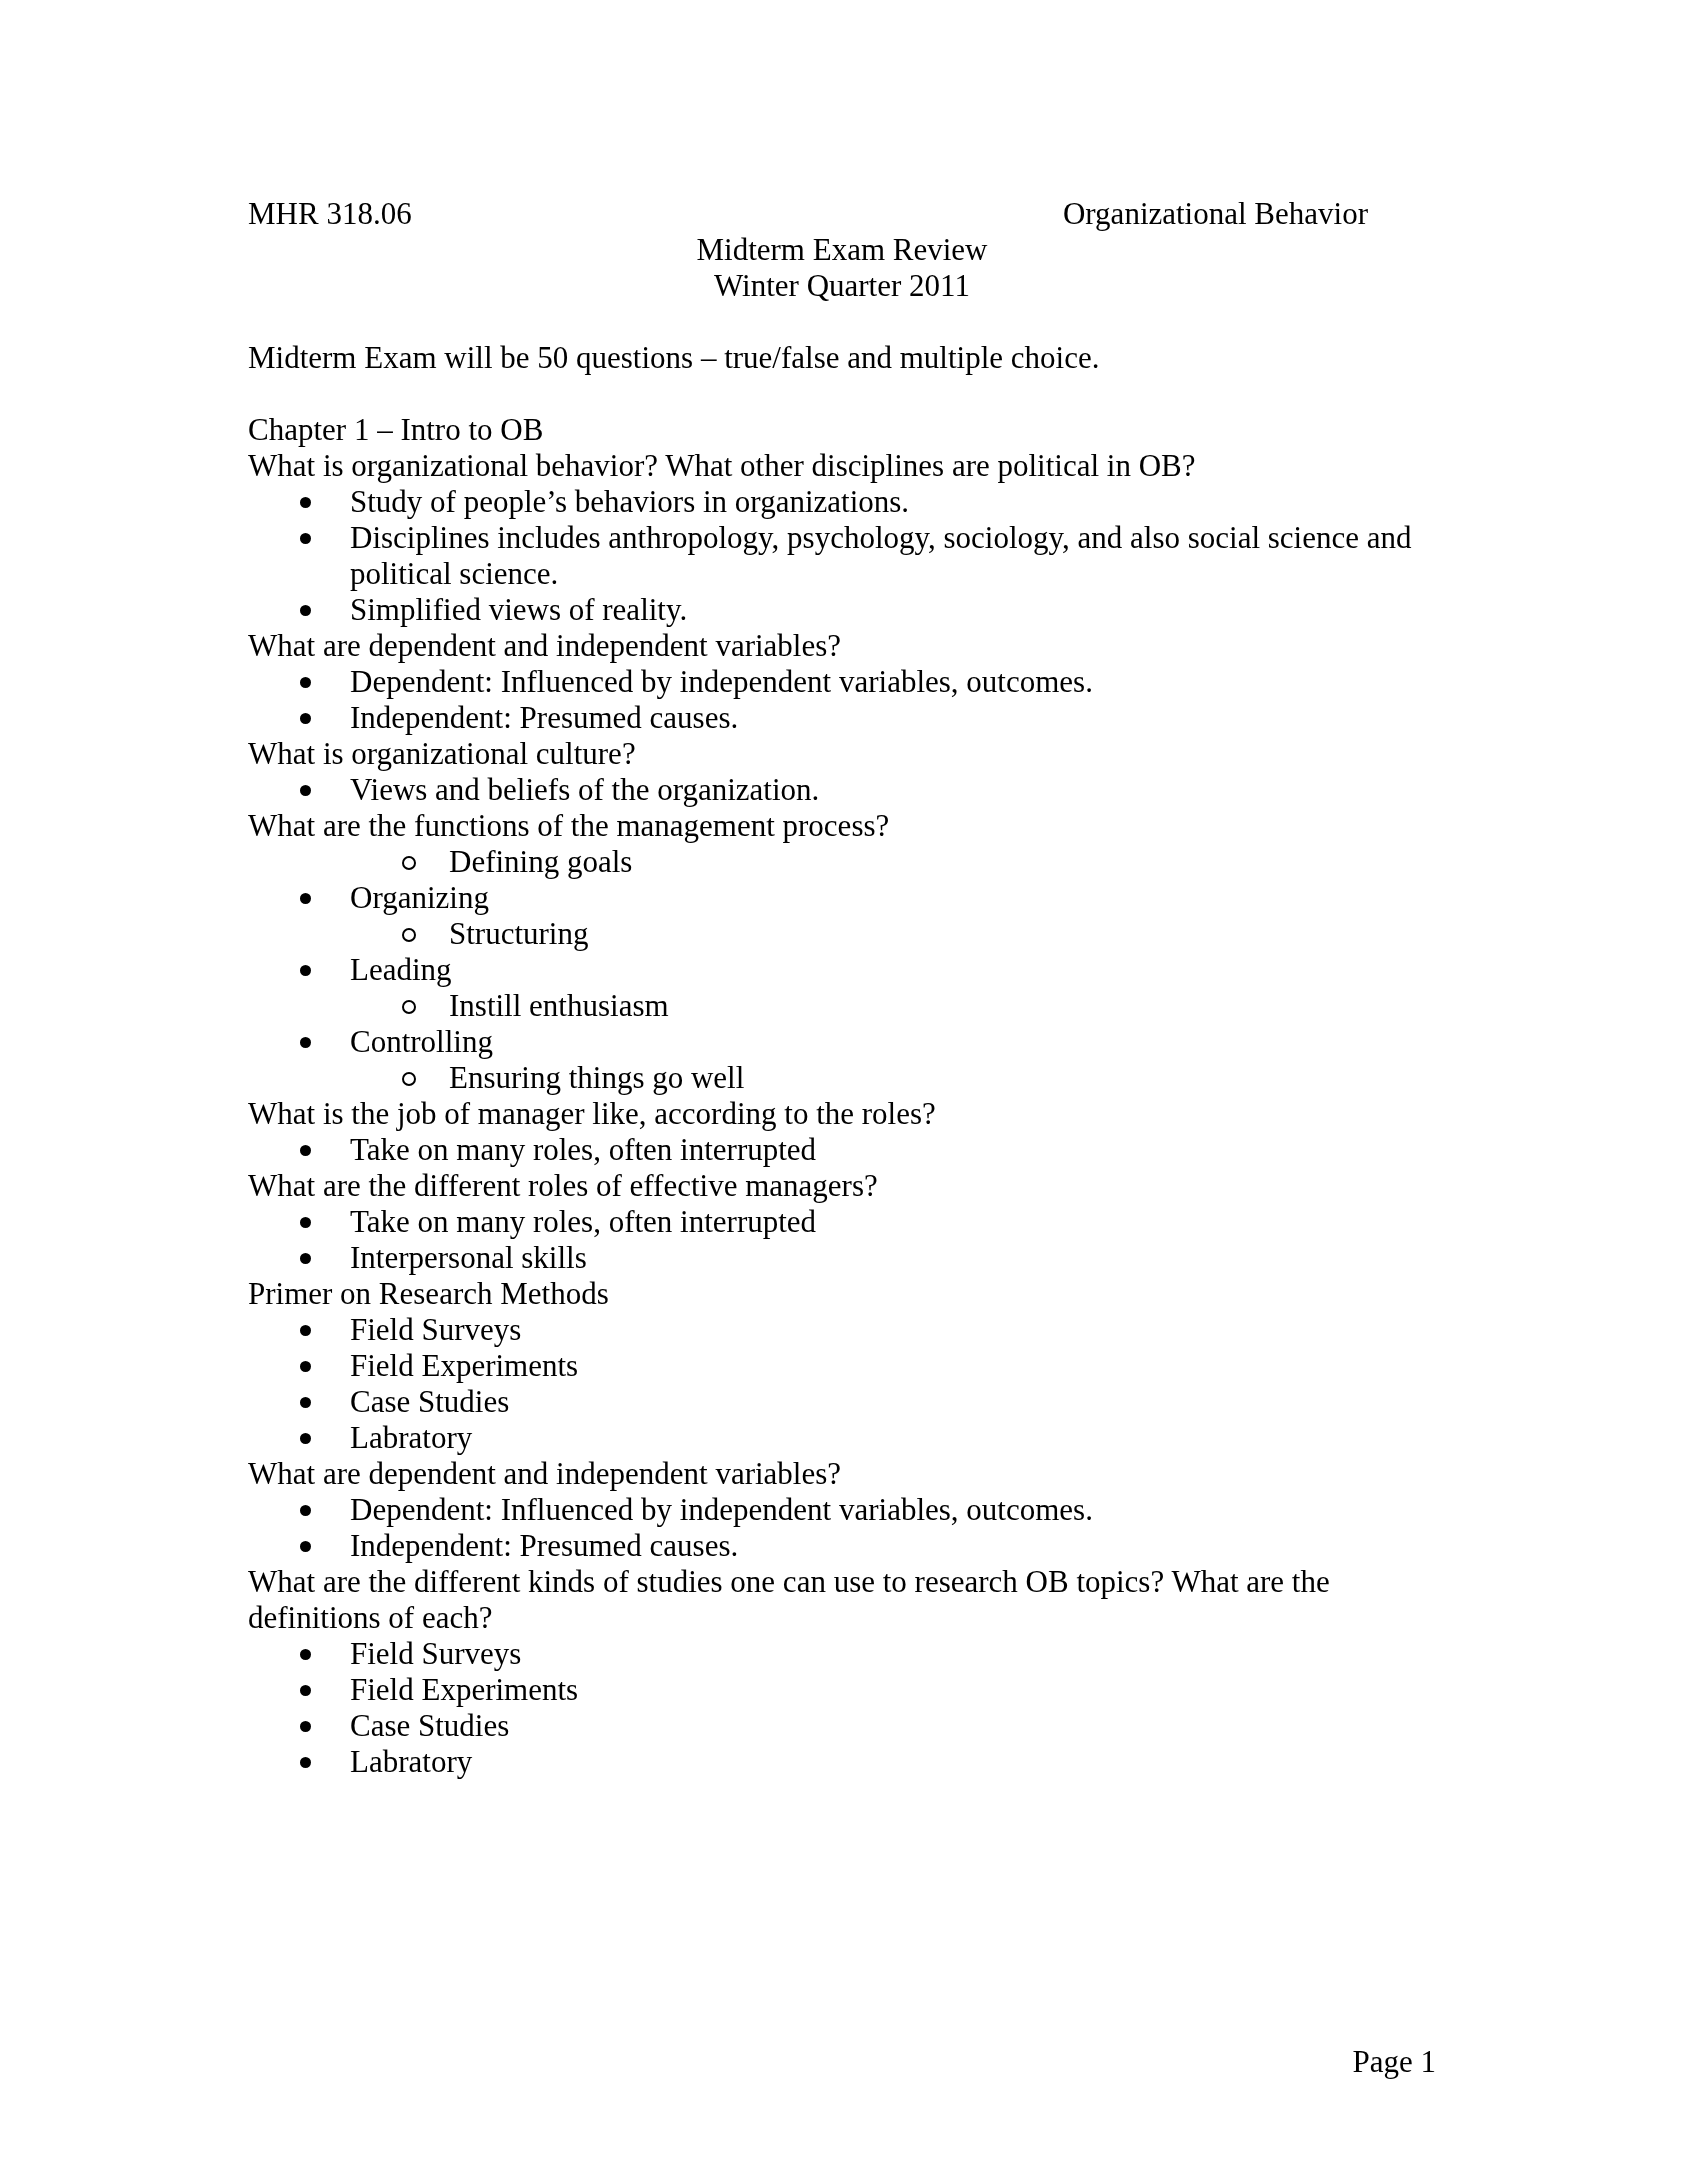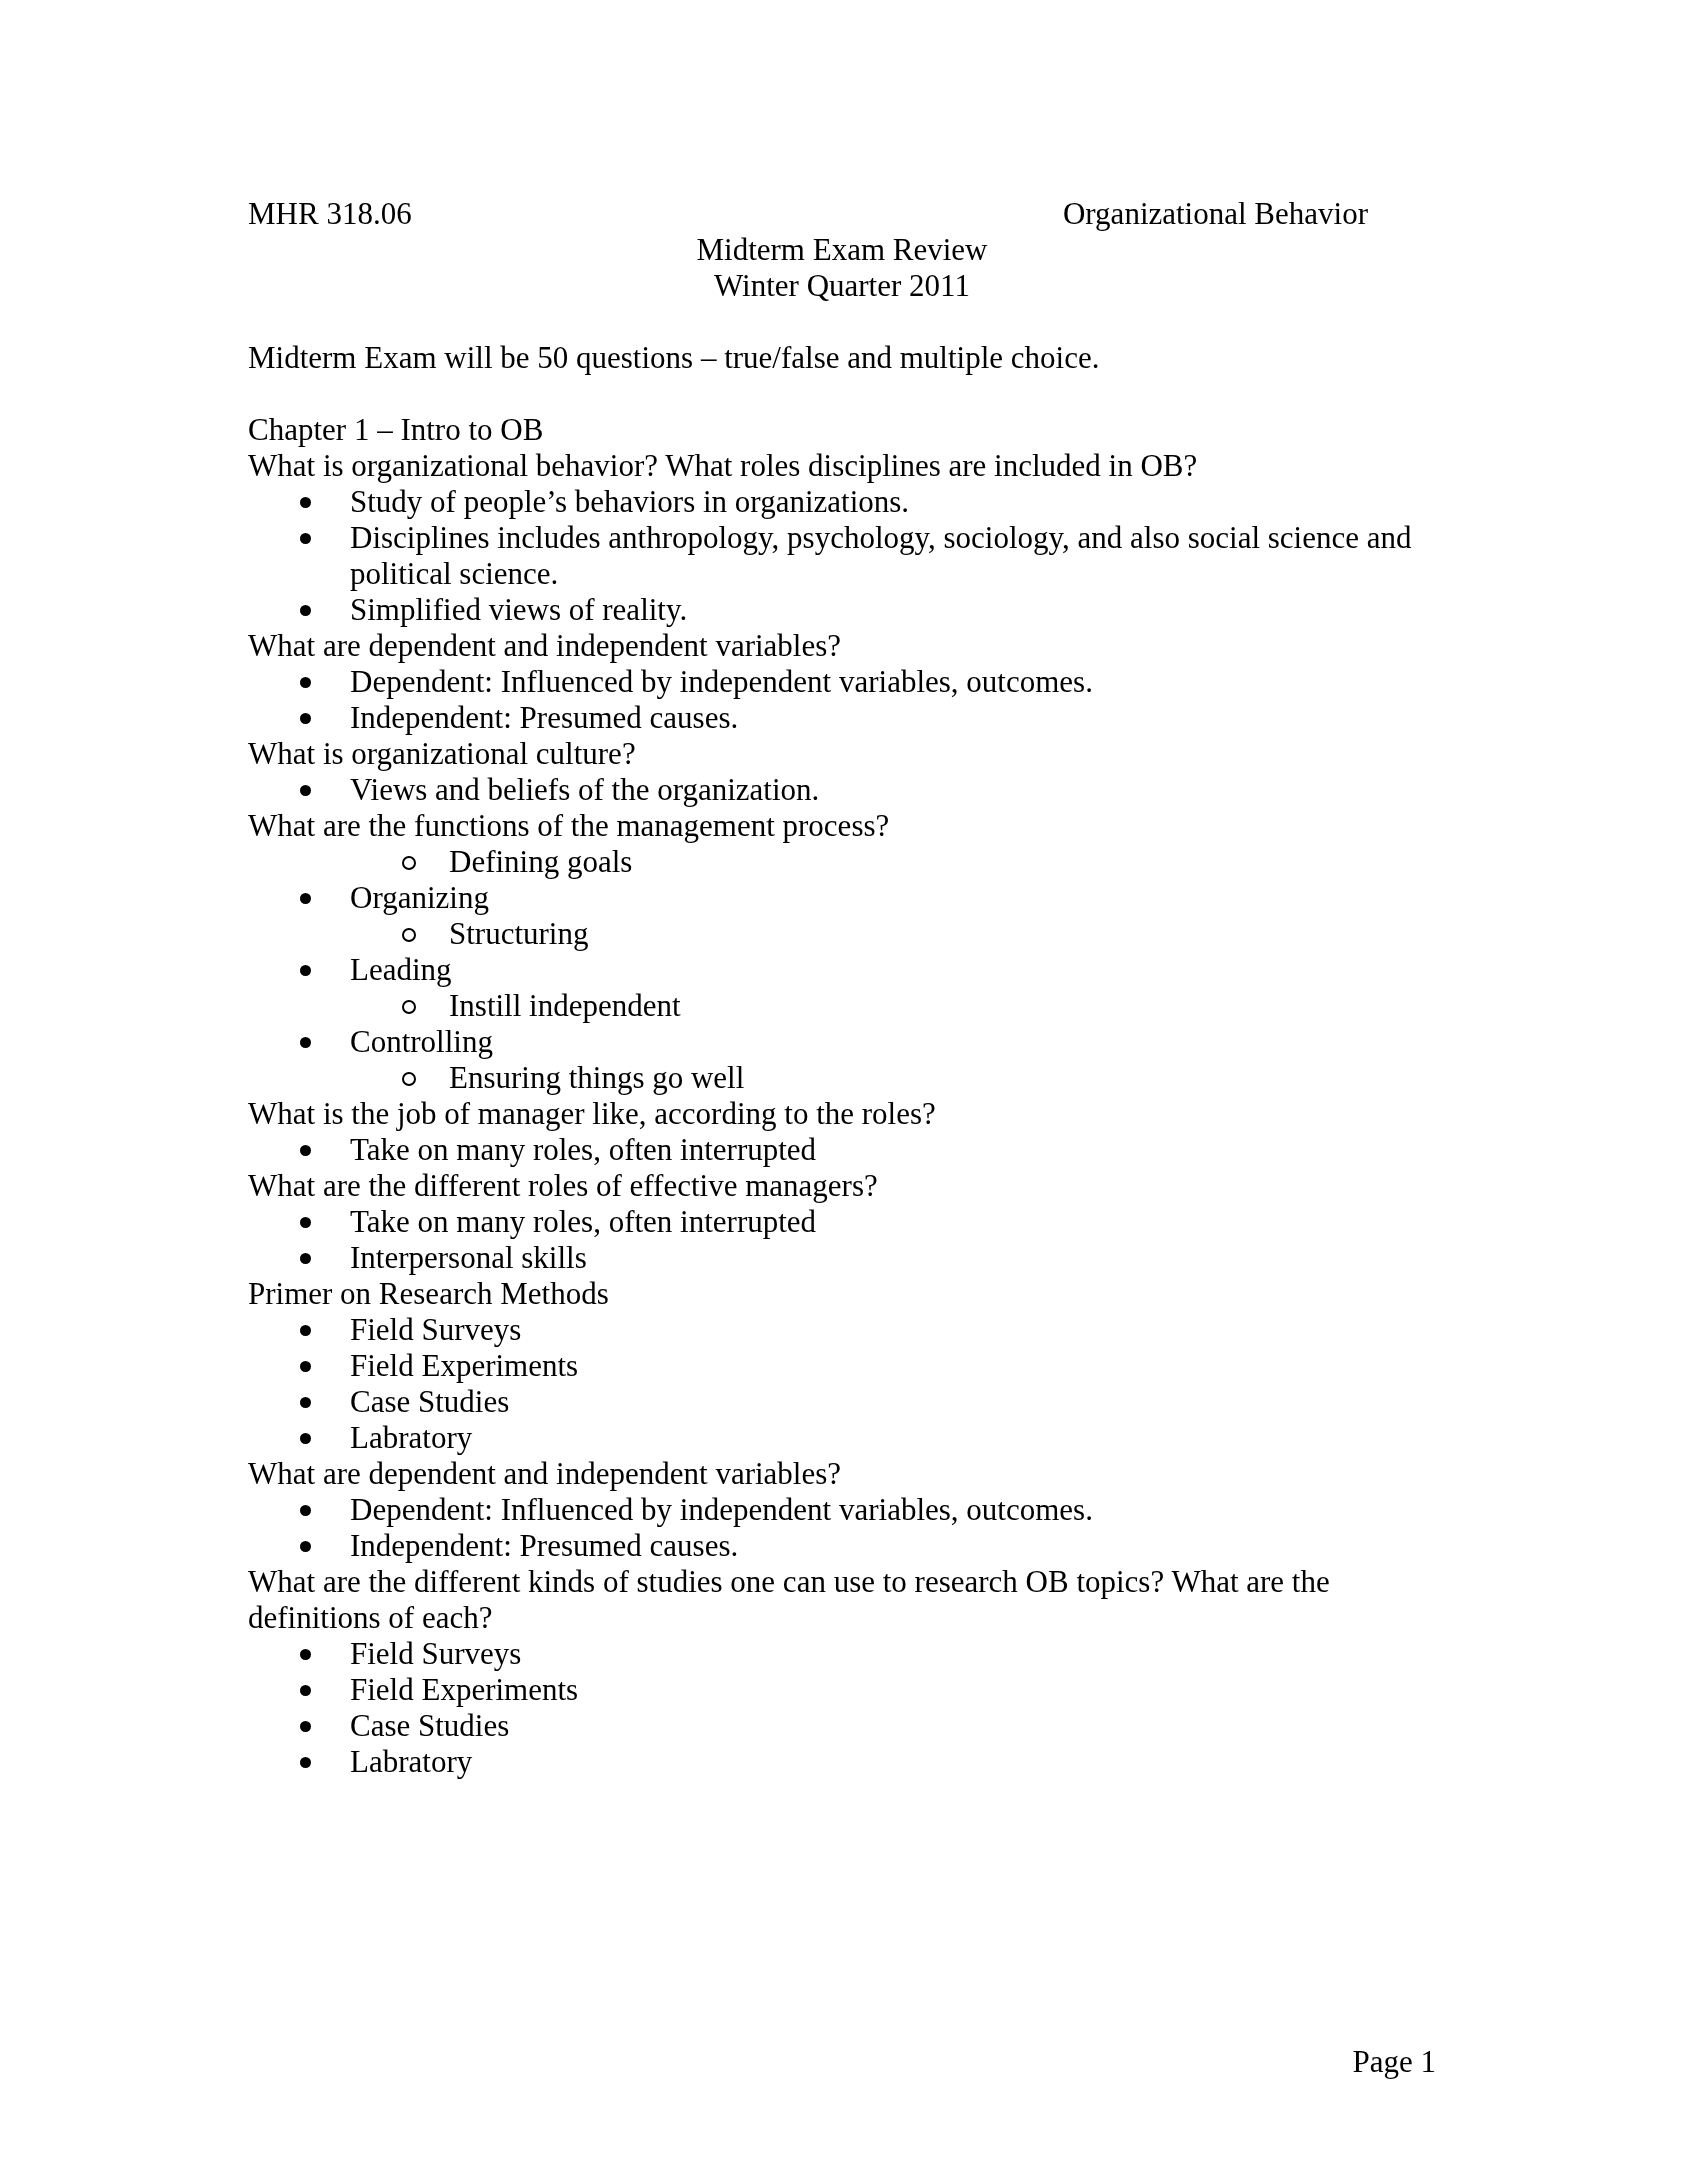--- a/index.html
+++ b/index.html
@@ -88,35 +88,35 @@
     </div>
 
     <div class="line center">Midterm Exam Review</div>
     <div class="line center">Winter Quarter 2011</div>
 
     <div>
         <div class="line blank"></div>
         <div class="line para"><span>Midterm Exam will be 50 questions – true/false and multiple choice.</span></div>
         <div class="line blank"></div>
         <div class="line para"><span>Chapter 1 – Intro to OB</span></div>
-        <div class="line para"><span>What is organizational behavior? What roles disciplines are included in OB?</span></div>
+        <div class="line para"><span>What is organizational behavior? What other disciplines are political in OB?</span></div>
         <div class="line b1"><span class="marker-disc"></span><span>Study of people’s behaviors in organizations.</span></div>
         <div class="line b1"><span class="marker-disc"></span><span>Disciplines includes anthropology, psychology, sociology, and also social science and political science.</span></div>
         <div class="line b1"><span class="marker-disc"></span><span>Simplified views of reality.</span></div>
         <div class="line para"><span>What are dependent and independent variables?</span></div>
         <div class="line b1"><span class="marker-disc"></span><span>Dependent: Influenced by independent variables, outcomes.</span></div>
         <div class="line b1"><span class="marker-disc"></span><span>Independent: Presumed causes.</span></div>
         <div class="line para"><span>What is organizational culture?</span></div>
         <div class="line b1"><span class="marker-disc"></span><span>Views and beliefs of the organization.</span></div>
         <div class="line para"><span>What are the functions of the management process?</span></div>
         <div class="line b2"><span class="marker-circle"></span><span>Defining goals</span></div>
         <div class="line b1"><span class="marker-disc"></span><span>Organizing</span></div>
         <div class="line b2"><span class="marker-circle"></span><span>Structuring</span></div>
         <div class="line b1"><span class="marker-disc"></span><span>Leading</span></div>
-        <div class="line b2"><span class="marker-circle"></span><span>Instill independent</span></div>
+        <div class="line b2"><span class="marker-circle"></span><span>Instill enthusiasm</span></div>
         <div class="line b1"><span class="marker-disc"></span><span>Controlling</span></div>
         <div class="line b2"><span class="marker-circle"></span><span>Ensuring things go well</span></div>
         <div class="line para"><span>What is the job of manager like, according to the roles?</span></div>
         <div class="line b1"><span class="marker-disc"></span><span>Take on many roles, often interrupted</span></div>
         <div class="line para"><span>What are the different roles of effective managers?</span></div>
         <div class="line b1"><span class="marker-disc"></span><span>Take on many roles, often interrupted</span></div>
         <div class="line b1"><span class="marker-disc"></span><span>Interpersonal skills</span></div>
         <div class="line para"><span>Primer on Research Methods</span></div>
         <div class="line b1"><span class="marker-disc"></span><span>Field Surveys</span></div>
         <div class="line b1"><span class="marker-disc"></span><span>Field Experiments</span></div>

